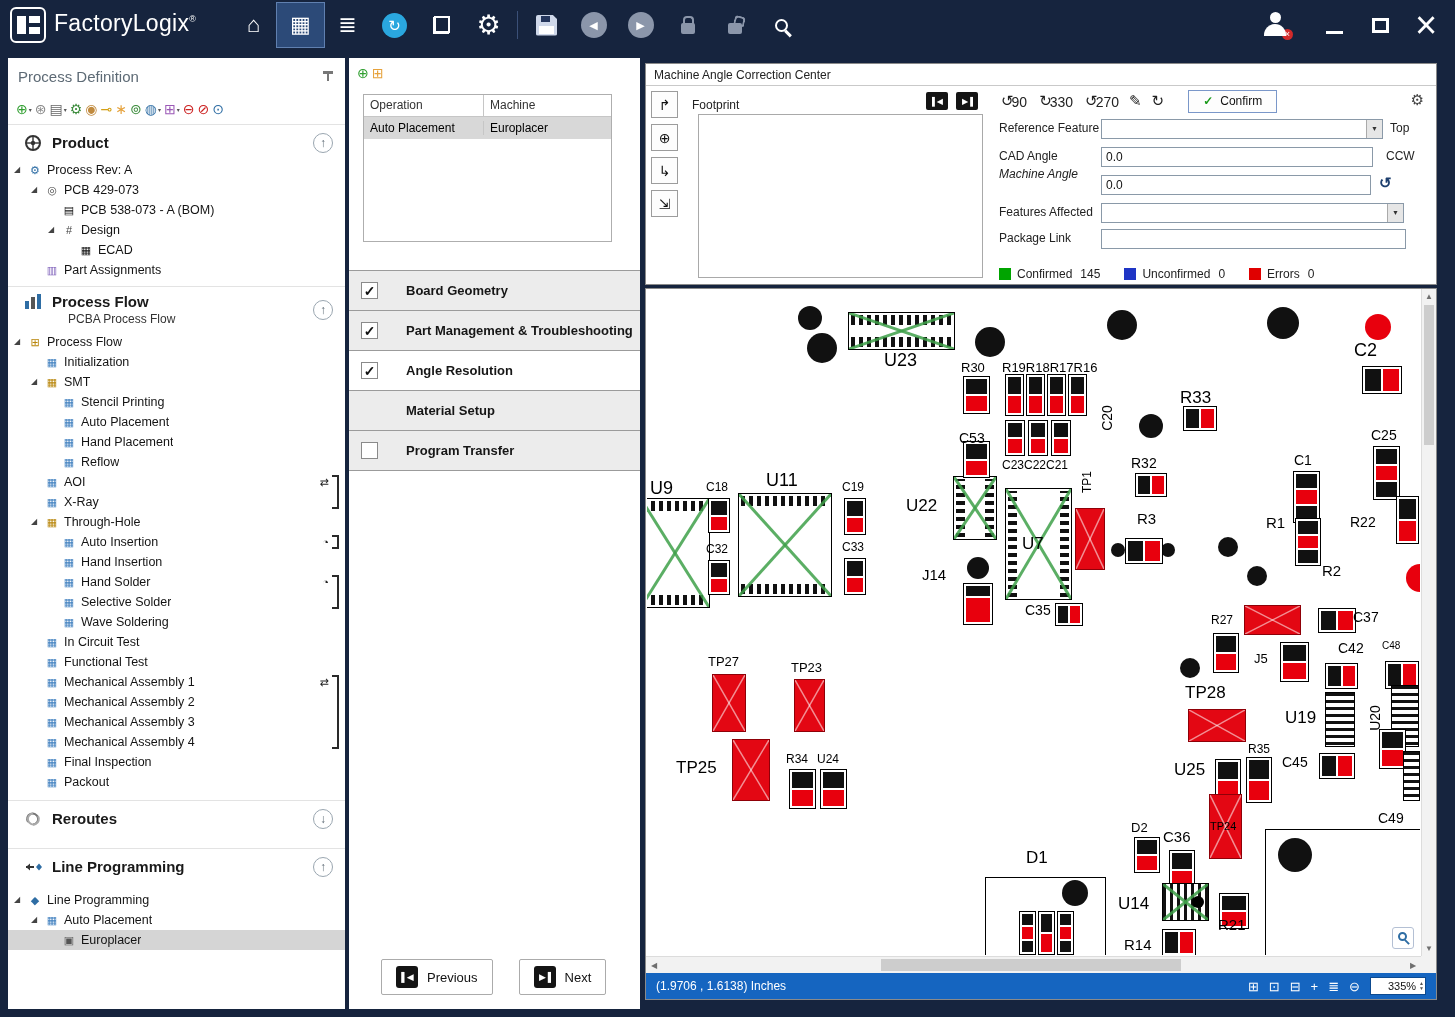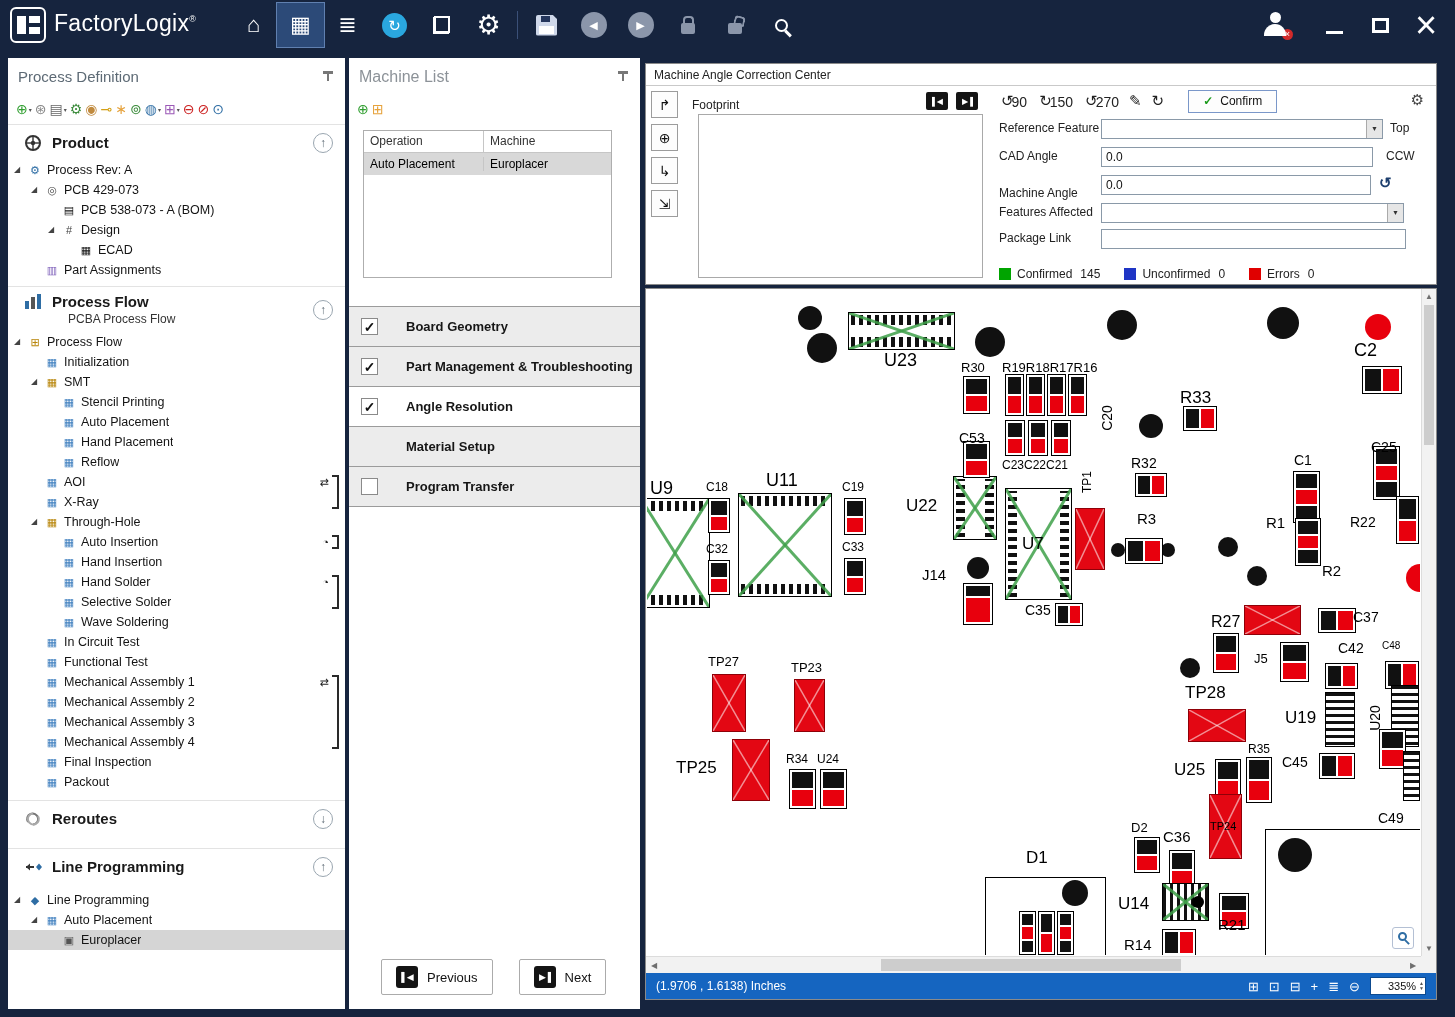--- a/index.html
+++ b/index.html
@@ -477,21 +477,20 @@
       </div>
       <div class="tree-row sel" style="padding-left: 40px;">
         <span class="expander"></span>
         <span class="ticon" style="color: rgb(85, 85, 85);">▣</span>
         <span class="tlabel">Europlacer</span>
       </div>
     </div>
 </div>
 
 <div class="mid-panel">
-  <div class="panel-title gray"><span>Machine List</span><span class="pin"></span></div>
   <div class="lp-toolbar" id="ml-toolbar">
       <span class="lt-icon">
         <span style="color: rgb(47, 158, 47);">⊕</span>
       </span>
       <span class="lt-icon">
         <span style="color: rgb(230, 162, 60);">⊞</span>
       </span>
     </div>
   <div class="ml-table">
     <div class="ml-head">
@@ -554,21 +553,21 @@
     <div class="fp-box"></div>
 
     <div class="rot-row">
       <span id="rotbtns" style="display:flex; gap:12px;">
           <span class="rot-btn">
             <span>↺</span>
             <span class="rot-num">90</span>
           </span>
           <span class="rot-btn">
             <span>↻</span>
-            <span class="rot-num">150</span>
+            <span class="rot-num">330</span>
           </span>
           <span class="rot-btn">
             <span>↺</span>
             <span class="rot-num">270</span>
           </span>
         </span>
       <span class="tool-glyph">✎</span>
       <span class="tool-glyph">↻</span>
       <span class="confirm">
           <span class="chk">✓</span>
@@ -578,21 +577,21 @@
     <span class="corr-gear">⚙</span>
 
     <span class="flabel" style="top:35px;">Reference Feature</span>
     <div class="finput" style="top:33px; width:282px;"><span></span><span class="dd">▼</span></div>
     <span class="side-lab" style="left:744px; top:35px;">Top</span>
 
     <span class="flabel" style="top:63px;">CAD Angle</span>
     <div class="finput" style="top:61px; width:272px;">0.0</div>
     <span class="side-lab" style="left:740px; top:63px;">CCW</span>
 
-    <span class="flabel" style="top:100px;">Machine Angle</span>
+    <span class="flabel" style="top:81px;font-style:italic;">Machine Angle</span>
     <div class="finput" style="top:89px; width:270px;">0.0</div>
     <span class="refresh">↺</span>
 
     <span class="flabel" style="top:119px;">Features Affected</span>
     <div class="finput" style="top:117px; width:303px;"><span></span><span class="dd">▼</span></div>
 
     <span class="flabel" style="top:145px;">Package Link</span>
     <div class="finput" style="top:143px; width:305px;"></div>
 
     <div class="legend" id="legend">
@@ -898,39 +897,39 @@
           <i class="r"></i>
         </div>
         <span class="plabel" style="left: 236px; top: 40px; font-size: 18px;">U23</span>
         <span class="plabel" style="left: 313px; top: 50px; font-size: 13px;">R30</span>
         <span class="plabel" style="left: 354px; top: 50px; font-size: 13px;">R19R18R17R16</span>
         <span class="plabel" style="left: 706px; top: 30px; font-size: 18px;">C2</span>
         <span class="plabel" style="left: 311px; top: 120px; font-size: 14px;">C53</span>
         <span class="plabel" style="left: 354px; top: 148px; font-size: 12px;">C23C22C21</span>
         <span class="plabel" style="left: 446px; top: 100px; font-size: 14px; transform: rotate(-90deg);">C20</span>
         <span class="plabel" style="left: 532px; top: 78px; font-size: 17px;">R33</span>
-        <span class="plabel" style="left: 723px; top: 117px; font-size: 14px; margin-top: 12px;">C25</span>
+        <span class="plabel" style="left: 723px; top: 117px; font-size: 14px;">C25</span>
         <span class="plabel" style="left: 646px; top: 142px; font-size: 14px;">C1</span>
         <span class="plabel" style="left: 2px; top: 168px; font-size: 18px;">U9</span>
         <span class="plabel" style="left: 58px; top: 170px; font-size: 12px;">C18</span>
         <span class="plabel" style="left: 118px; top: 160px; font-size: 18px;">U11</span>
         <span class="plabel" style="left: 194px; top: 170px; font-size: 12px;">C19</span>
         <span class="plabel" style="left: 258px; top: 186px; font-size: 17px; text-align: right;">U22</span>
         <span class="plabel" style="left: 428px; top: 165px; font-size: 12px; transform: rotate(-90deg);">TP1</span>
         <span class="plabel" style="left: 483px; top: 145px; font-size: 14px;">R32</span>
         <span class="plabel" style="left: 489px; top: 200px; font-size: 15px;">R3</span>
         <span class="plabel" style="left: 58px; top: 232px; font-size: 12px;">C32</span>
         <span class="plabel" style="left: 194px; top: 230px; font-size: 12px;">C33</span>
         <span class="plabel" style="left: 374px; top: 224px; font-size: 17px;">U7</span>
         <span class="plabel" style="left: 274px; top: 256px; font-size: 15px;">J14</span>
         <span class="plabel" style="left: 377px; top: 292px; font-size: 14px;">C35</span>
         <span class="plabel" style="left: 618px; top: 204px; font-size: 15px;">R1</span>
         <span class="plabel" style="left: 674px; top: 252px; font-size: 15px;">R2</span>
         <span class="plabel" style="left: 702px; top: 204px; font-size: 14px;">R22</span>
-        <span class="plabel" style="left: 563px; top: 303px; font-size: 16px;">R27</span>
+        <span class="plabel" style="left: 563px; top: 303px; font-size: 12px;">R27</span>
         <span class="plabel" style="left: 705px; top: 299px; font-size: 14px;">C37</span>
         <span class="plabel" style="left: 606px; top: 341px; font-size: 13px;">J5</span>
         <span class="plabel" style="left: 690px; top: 330px; font-size: 14px;">C42</span>
         <span class="plabel" style="left: 734px; top: 330px; font-size: 10px;">C48</span>
         <span class="plabel" style="left: 60px; top: 344px; font-size: 13px;">TP27</span>
         <span class="plabel" style="left: 143px; top: 350px; font-size: 13px;">TP23</span>
         <span class="plabel" style="left: 537px; top: 373px; font-size: 17px;">TP28</span>
         <span class="plabel" style="left: 637px; top: 398px; font-size: 17px;">U19</span>
         <span class="plabel" style="left: 714px; top: 400px; font-size: 14px; transform: rotate(-90deg);">U20</span>
         <span class="plabel" style="left: 28px; top: 448px; font-size: 17px;">TP25</span>

